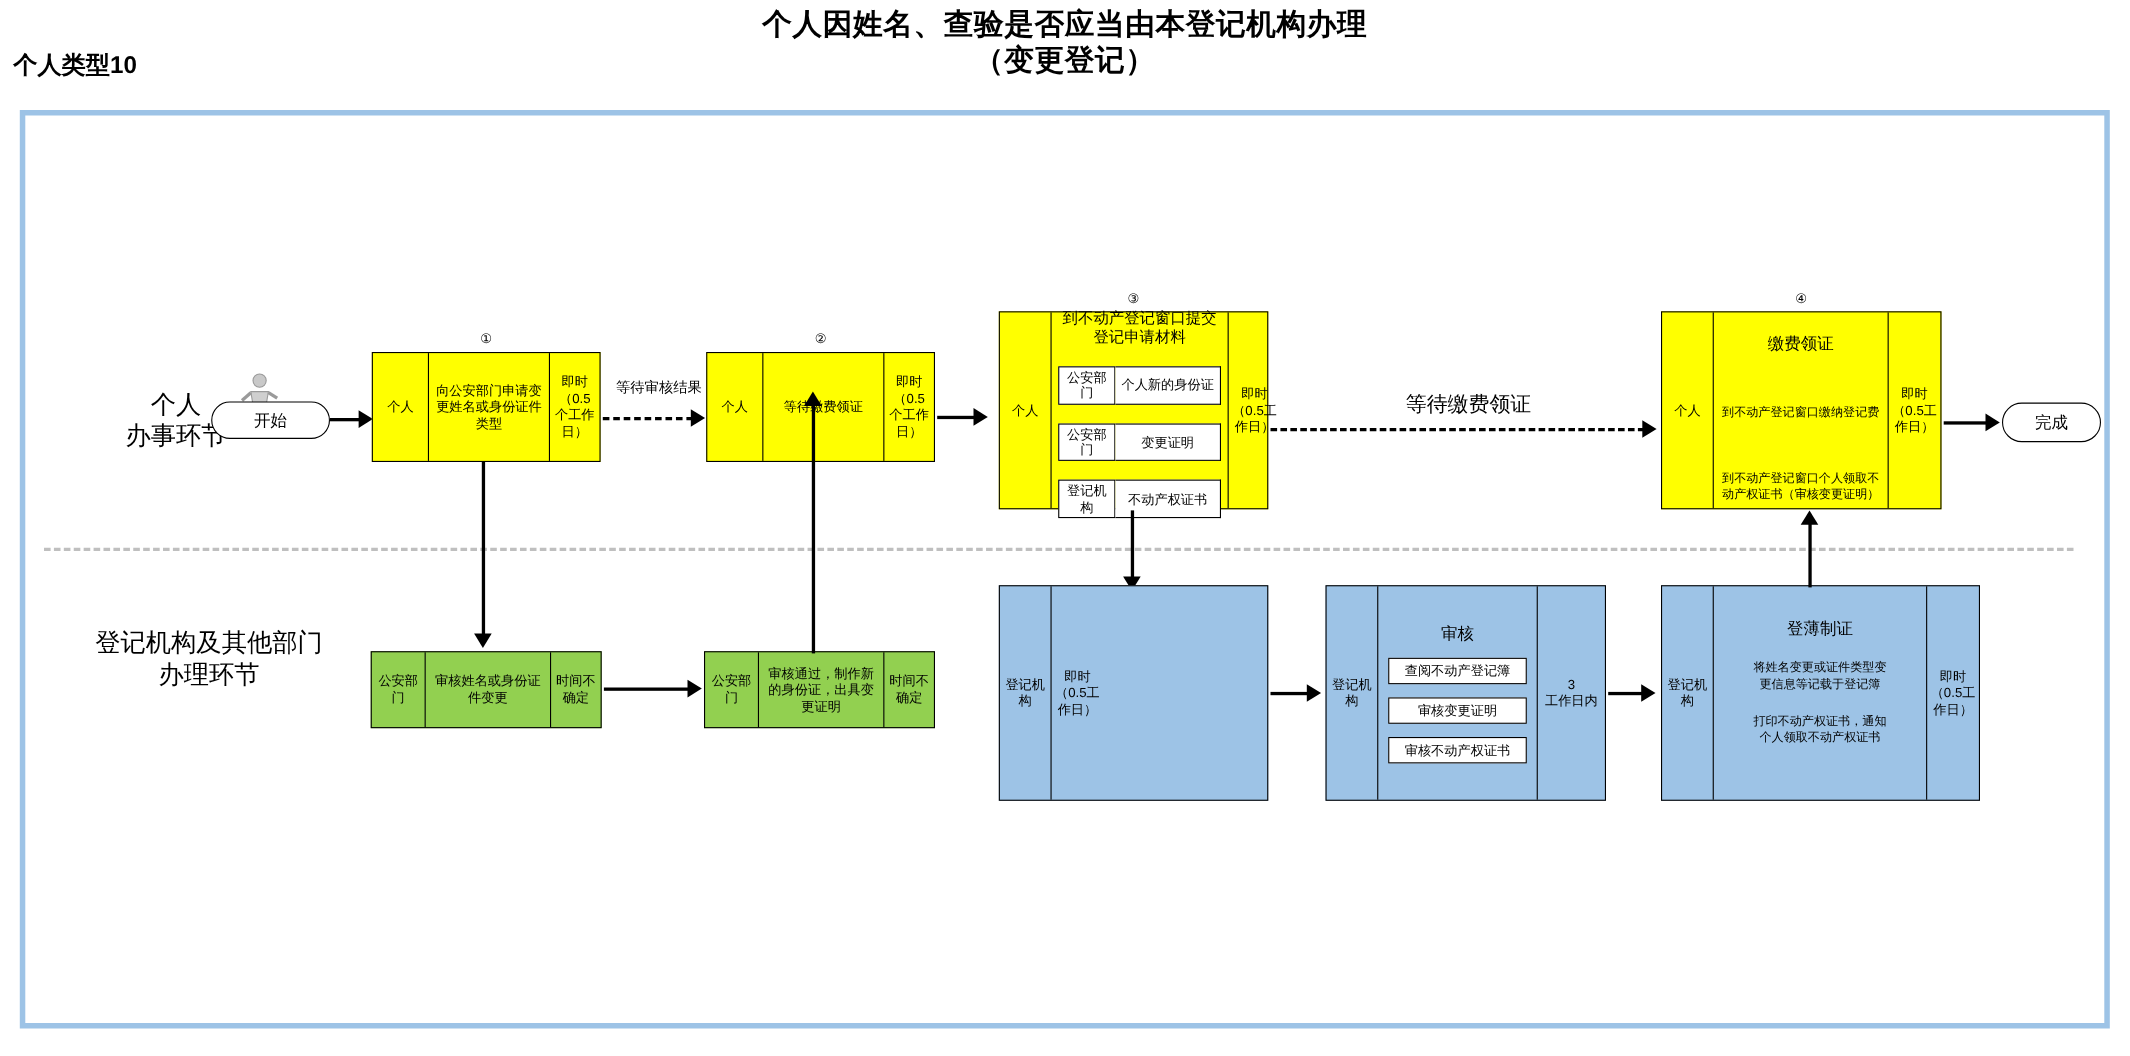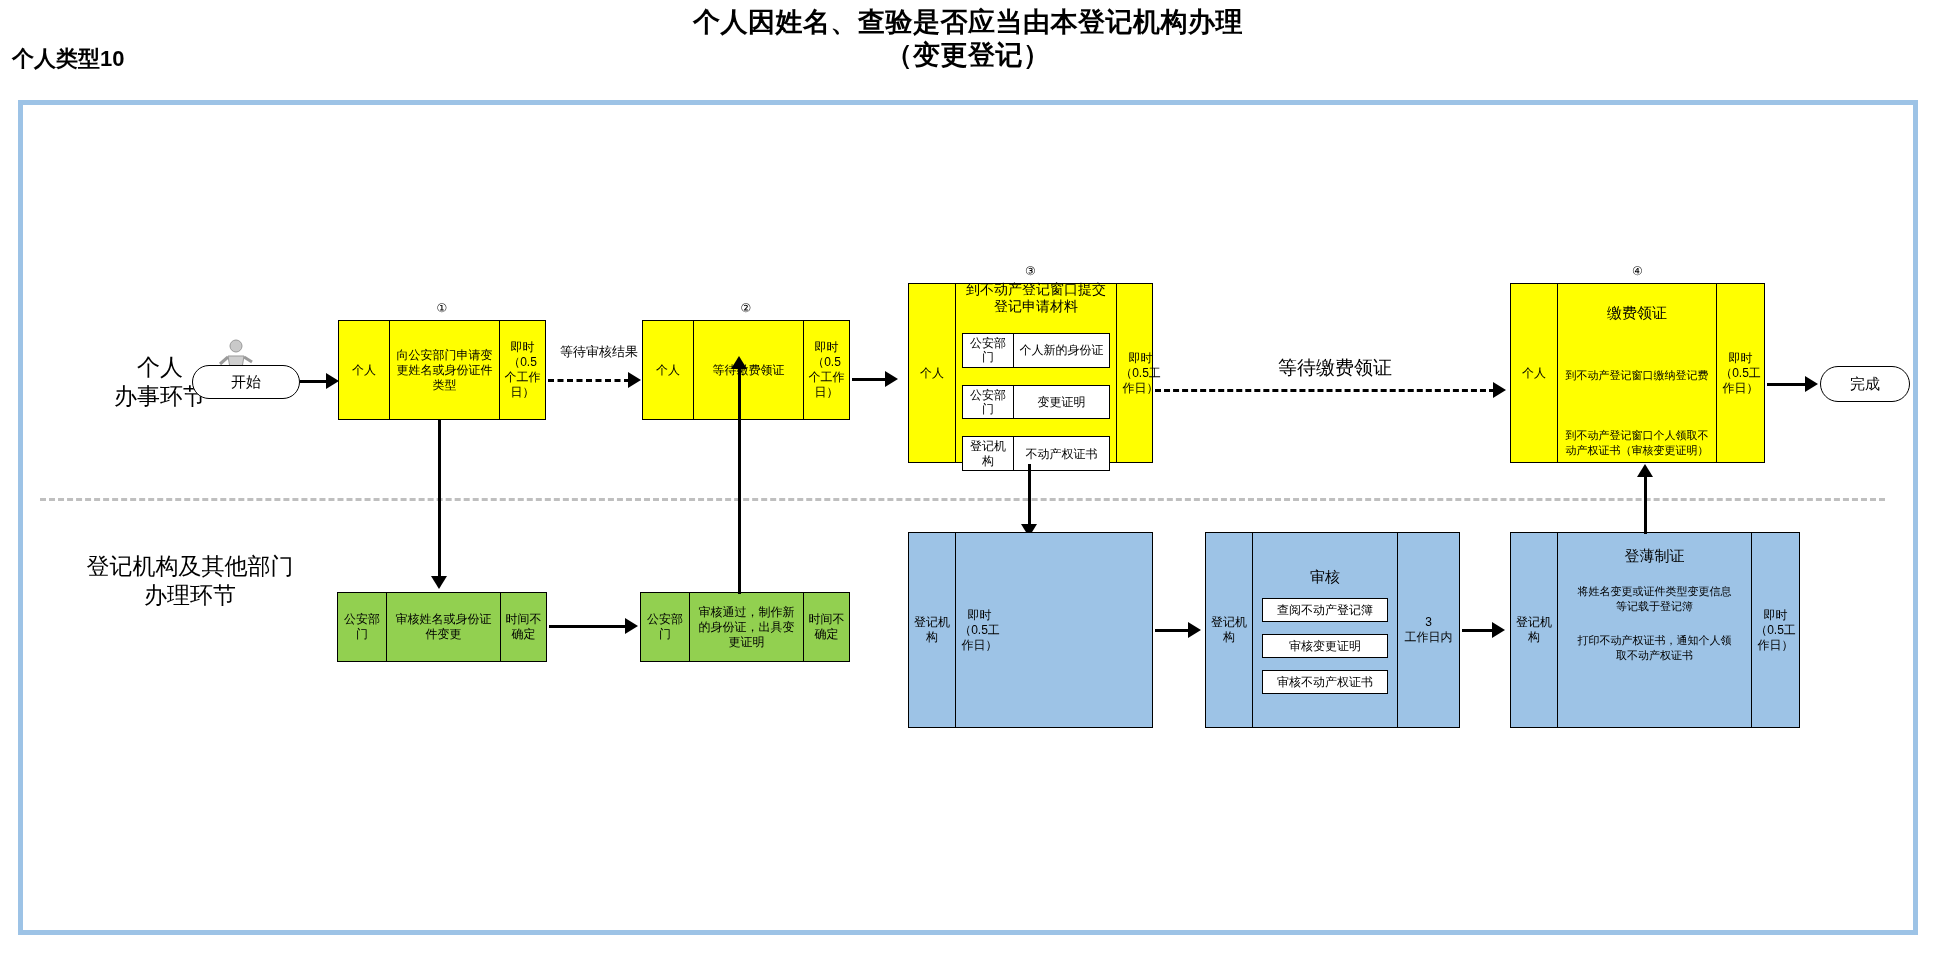--- a/index.html
+++ b/index.html
@@ -62,21 +62,21 @@
     border-top: 3px dashed #bfbfbf;
   }
   .lane-label {
     position: absolute;
     font-size: 23px;
     text-align: center;
     line-height: 1.28;
     color: #000;
   }
   #lane-label-person { left: 70px; top: 353px; width: 180px; }
-  #lane-label-agency { left: 55px; top: 552px; width: 270px; }
+  #lane-label-agency { left: 55px; top: 570px; width: 270px; }
 
   
   .node {
     position: absolute;
     box-sizing: border-box;
     border: 1px solid #000;
     display: flex;
     flex-direction: row;
     align-items: stretch;
   }
@@ -359,21 +359,21 @@
       <div>3</div>
       <div>工作日内</div>
     </div>
   </div>
 
   <div class="arrow-line" style="left:1462px; top:629px; width:32px; height:3px;"></div>
   <div class="arrowhead ah-right" style="left:1492px; top:622px;"></div>
 
   <div class="node blue" style="left:1510px; top:532px; width:290px; height:196px;">
     <div class="cell actor" style="flex:0 0 46px;">登记机构</div>
-    <div class="cell body" style="flex:1 1 auto; padding:0;">
+    <div class="cell body" style="flex:1 1 auto; padding:16px;">
       <div class="stack" style="gap:18px; justify-content:flex-start; padding-top:14px;">
         <div class="col-head" style="font-size:15px; padding-top:0;">登薄制证</div>
         <div style="font-size:11px; line-height:1.4; text-align:center; padding:0 10px;">将姓名变更或证件类型变更信息等记载于登记簿</div>
         <div style="font-size:11px; line-height:1.4; text-align:center; padding:0 10px;">打印不动产权证书，通知个人领取不动产权证书</div>
       </div>
     </div>
     <div class="cell time" style="flex:0 0 48px;">即时（0.5工作日）</div>
   </div>
 
   <div class="arrow-line" style="left:1644px; top:476px; width:3px; height:58px;"></div>

